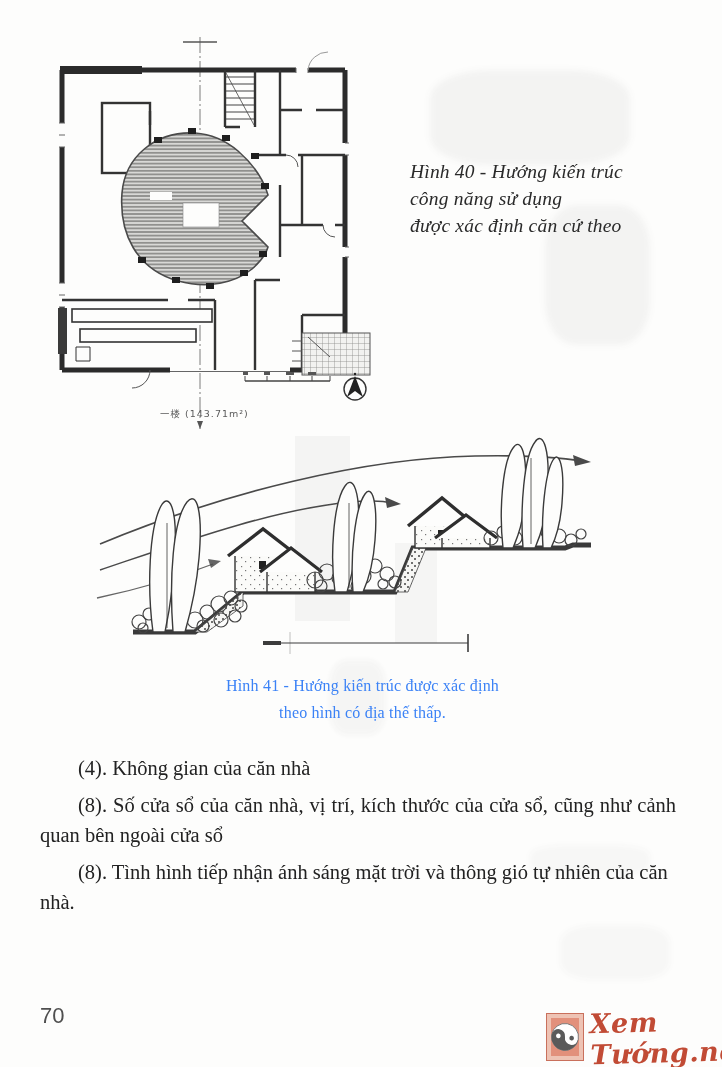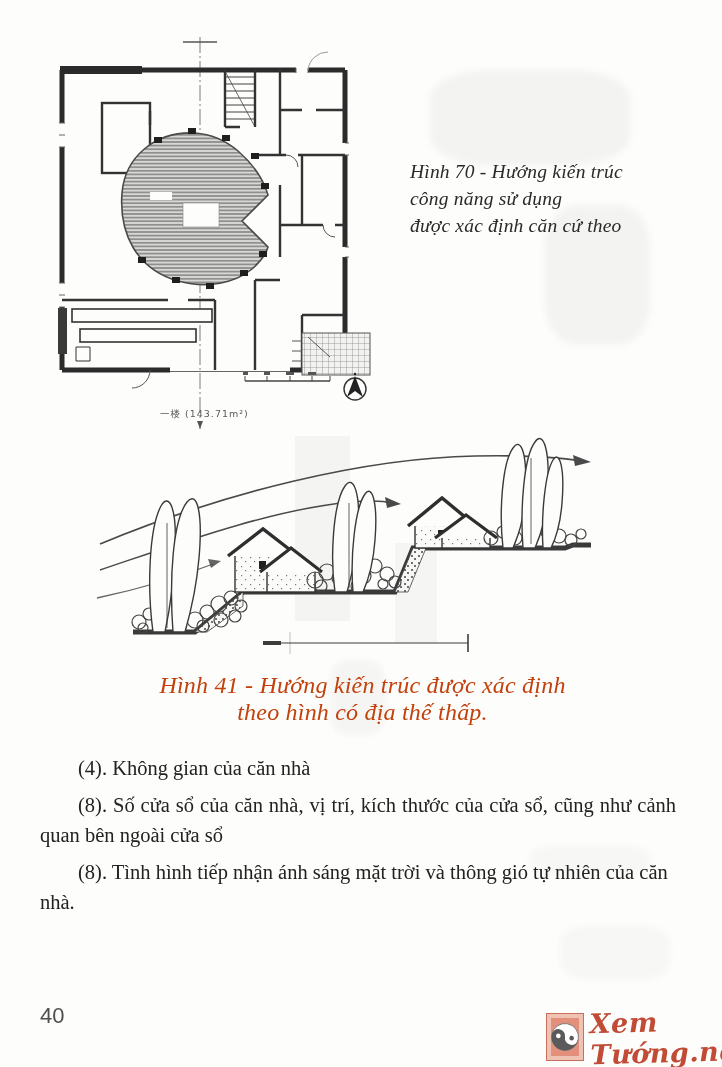--- a/index.html
+++ b/index.html
@@ -9,22 +9,22 @@
   
   .bleed{position:absolute;background:rgba(60,60,60,.05);border-radius:30%;filter:blur(3px);}
 
   
   .plan-svg{position:absolute;left:40px;top:25px;}
   .terrain-svg{position:absolute;left:95px;top:428px;}
 
   
   .cap40{position:absolute;left:410px;top:158px;width:310px;font-style:italic;
          font-size:19.5px;line-height:27px;color:#2a2a2a;letter-spacing:.2px;}
-  .cap41{position:absolute;left:110px;top:672px;width:505px;text-align:center;font-style:italic;
-         font-size:24px;line-height:27px;color:#c2410c;letter-spacing:.2px;}
+  .cap41{position:absolute;left:110px;top:672px;width:505px;text-align:center;
+         font-size:16px;line-height:27px;color:#3b82f6;letter-spacing:.2px;}
 
   
   .body-text{position:absolute;left:40px;top:753px;width:652px;font-size:20.5px;
              line-height:30px;color:#222;}
   .body-text p{margin:0 16px 7px 0;text-indent:38px;text-align:justify;}
   .body-text p:last-child{text-align:left;}
 
   .page-number{position:absolute;left:40px;top:1003px;font-size:22px;color:#4f4f4f;
                font-family:"Liberation Sans",sans-serif;}
 
@@ -150,21 +150,21 @@
     <g>
       <circle cx="315" cy="364" r="11" fill="none" stroke="#333" stroke-width="1.4"></circle>
       <path d="M315,351 L307,372 L315,366 L323,372 Z" fill="#222"></path>
       <circle cx="315" cy="349" r="1.2" fill="#222"></circle>
     </g>
 
     <text x="120" y="392" font-size="9.5" letter-spacing="1" fill="#5a5a5a" font-family="'DejaVu Sans',sans-serif">一楼 (143.71m²)</text>
   </svg>
 
   <div class="cap40">
-    <div>Hình 70 - Hướng kiến trúc</div>
+    <div>Hình 40 - Hướng kiến trúc</div>
     <div>công năng sử dụng</div>
     <div>được xác định căn cứ theo</div>
   </div>
 
   <svg class="terrain-svg" width="530" height="235" viewBox="0 0 530 235">
     <defs>
       <pattern id="dots2" width="7" height="7" patternUnits="userSpaceOnUse">
         <rect width="7" height="7" fill="#f6f6f4"></rect>
         <circle cx="2" cy="2" r="1" fill="#444"></circle>
         <circle cx="5" cy="5" r="1" fill="#444"></circle>
@@ -272,21 +272,21 @@
     <div>Hình 41 - Hướng kiến trúc được xác định</div>
     <div>theo hình có địa thế thấp.</div>
   </div>
 
   <div class="body-text">
     <p>(4). Không gian của căn nhà</p>
     <p>(8). Số cửa sổ của căn nhà, vị trí, kích thước của cửa sổ, cũng như cảnh quan bên ngoài cửa sổ</p>
     <p>(8). Tình hình tiếp nhận ánh sáng mặt trời và thông gió tự nhiên của căn nhà.</p>
   </div>
 
-  <div class="page-number">40</div>
+  <div class="page-number">70</div>
 
   <div class="watermark">
     <div class="wm-square" style="background:#e2907b;">
       <svg width="36" height="36" viewBox="0 0 40 40">
         <g transform="rotate(100 20 20)">
           <circle cx="20" cy="20" r="15" fill="#ffffff" stroke="#777" stroke-width="1"></circle>
           <path d="M20,5 A15,15 0 0 1 20,35 A7.5,7.5 0 0 1 20,20 A7.5,7.5 0 0 0 20,5 Z" fill="#5a5a5a"></path>
           <circle cx="20" cy="12.5" r="2.6" fill="#5a5a5a"></circle>
           <circle cx="20" cy="27.5" r="2.6" fill="#ffffff"></circle>
         </g>

